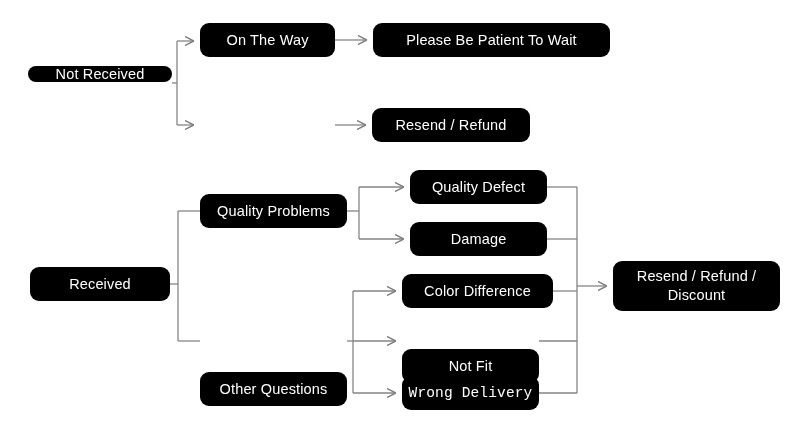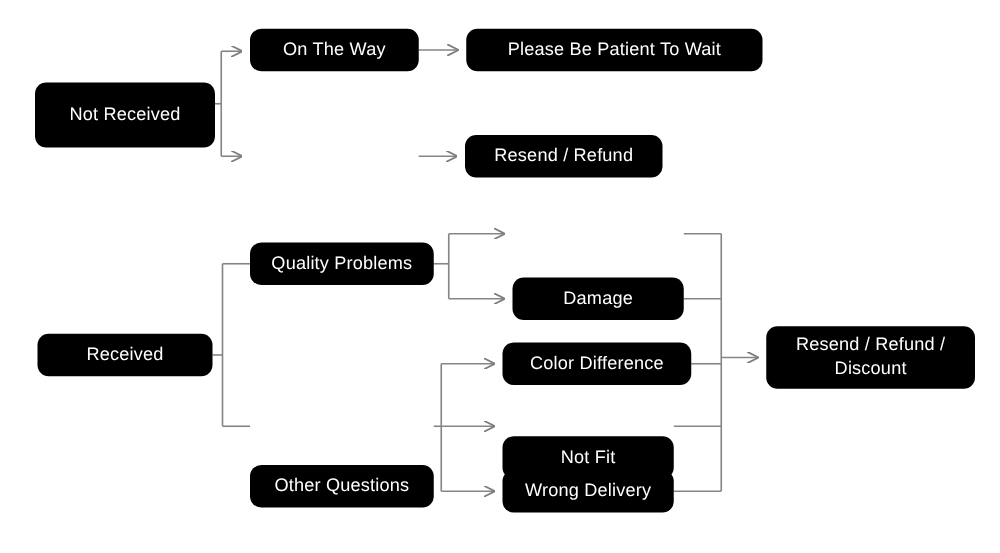--- a/index.html
+++ b/index.html
@@ -91,21 +91,21 @@
       <path d="M 547 187 L 577 187"></path>
       <path d="M 547 239 L 577 239"></path>
       <path d="M 553 291 L 577 291"></path>
       <path d="M 539 341 L 577 341"></path>
       <path d="M 539 393 L 577 393"></path>
       <path d="M 577 187 L 577 393"></path>
       <path d="M 577 286 L 606 286" marker-end="url(#arrow)"></path>
     </g>
   </svg>
 
-  <div class="node" style="left:28px; top:66px; width:144px; height:52px;">
+  <div class="node" style="left:28px; top:66px; width:144px; height:16px;">
     <span>Not Received</span>
   </div>
 
   <div class="node" style="left:200px; top:23px; width:135px; height:34px;">
     <span>On The Way</span>
   </div>
 
   <div class="node" style="left:373px; top:23px; width:237px; height:34px;">
     <span>Please Be Patient To Wait</span>
   </div>
@@ -120,34 +120,37 @@
   </div>
 
   <div class="node" style="left:200px; top:194px; width:147px; height:34px;">
     <span>Quality Problems</span>
   </div>
 
   <div class="node" style="left:200px; top:324px; width:147px; height:34px;margin-top:48px;">
     <span>Other Questions</span>
   </div>
 
+  <div class="node" style="left:410px; top:170px; width:137px; height:34px;">
+    <span>Quality Defect</span>
+  </div>
 
   <div class="node" style="left:410px; top:222px; width:137px; height:34px;">
     <span>Damage</span>
   </div>
 
   <div class="node" style="left:402px; top:274px; width:151px; height:34px;">
     <span>Color Difference</span>
   </div>
 
   <div class="node" style="left:402px; top:325px; width:137px; height:34px;margin-top:24px;">
     <span>Not Fit</span>
   </div>
 
-  <div class="node" style="left:402px; top:376px; width:137px; height:34px;">
+  <div class="node" style="left:402px; top:376px; width:137px; height:34px;font-family:Liberation Mono, monospace;">
     <span>Wrong Delivery</span>
   </div>
 
   <div class="node two-line" style="left:613px; top:261px; width:167px; height:50px;">
     <span>Resend / Refund / Discount</span>
   </div>
 
 </div>
 
 </body></html>

